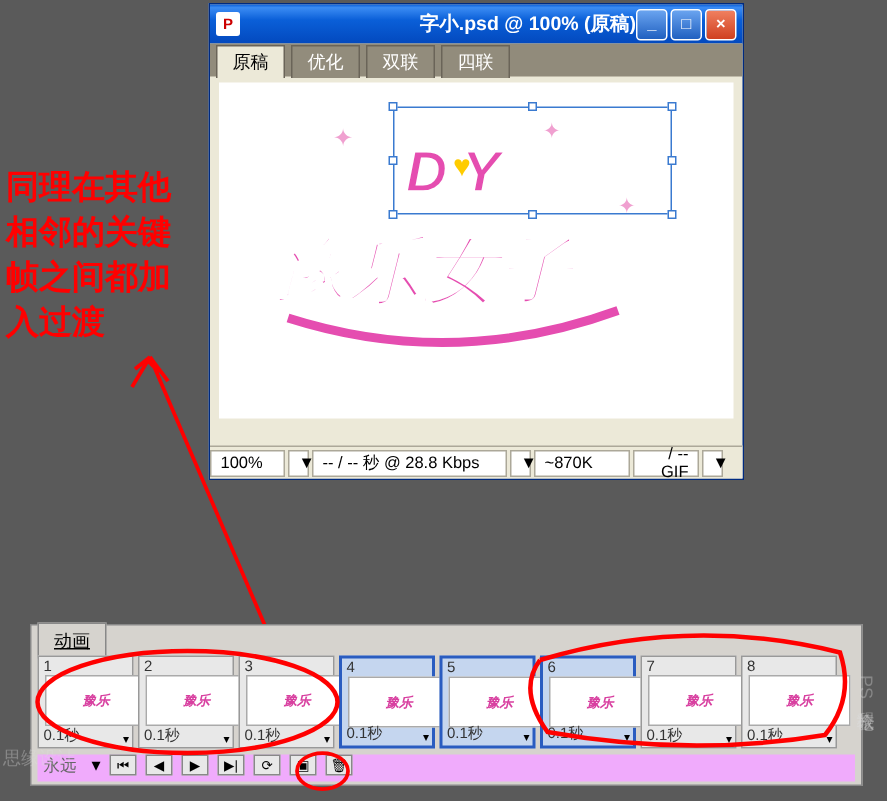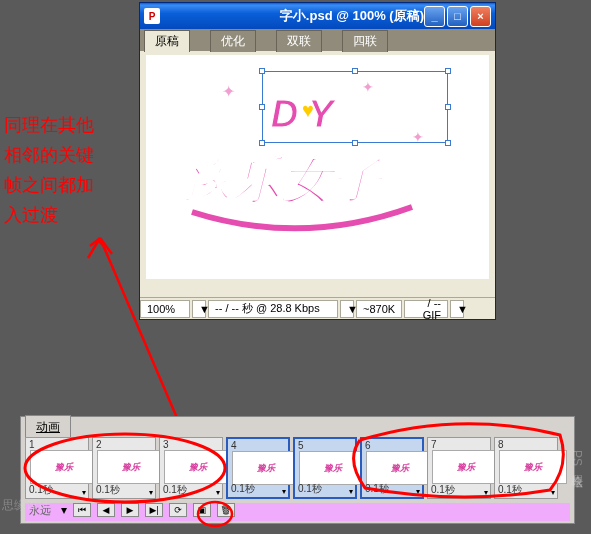--- a/index.html
+++ b/index.html
@@ -7,42 +7,42 @@
 
 
 .doc-window { position: absolute; left: 139px; top: 2px; width: 357px; height: 318px; background: #ece9d8; border: 1px solid #002a80; }
 .titlebar { height: 26px; background: linear-gradient(to bottom, #0a5fd8, #3b8cf4 8%, #0a5fd8 40%, #0349be); color: #fff; display: flex; align-items: center; padding: 0 4px; font-weight: bold; }
 .title-icon { width: 16px; height: 16px; background: #fff; margin-right: 6px; border-radius: 2px; display: flex; align-items: center; justify-content: center; font-size: 10px; color: #c00; }
 .title-text { flex: 1; font-size: 13px; text-align: right; }
 .win-btns { display: flex; gap: 2px; }
 .win-btn { width: 21px; height: 21px; background: linear-gradient(to bottom, #6aa4f0, #2060c0); border: 1px solid #fff; border-radius: 3px; color: #fff; display: flex; align-items: center; justify-content: center; font-family: Arial; font-weight: bold; font-size: 11px; }
 .win-btn.close { background: linear-gradient(to bottom, #f08060, #d04020); }
 
-.tab-row { height: 22px; background: #918b7b; display: flex; align-items: center; padding: 2px 4px 0; gap: 20px; }
+.tab-row { height: 22px; background: #918b7b; display: flex; align-items: center; padding: 2px 4px 0; gap: 4px; }
 .doc-tab { padding: 2px 10px; background: #928c7c; color: #fff; font-size: 12px; border: 1px solid #6a6458; border-bottom: none; }
 .doc-tab.active { background: #ece9d8; color: #000; }
 
 .canvas-area { position: absolute; left: 6px; top: 52px; width: 343px; height: 224px; background: #fff; }
 .canvas-content { position: absolute; left: 16px; top: 12px; width: 280px; height: 180px; }
 .artwork { width: 100%; height: 100%; }
 
 
 .selection { position: absolute; left: 100px; top: 4px; width: 186px; height: 72px; }
 .sel-border { position: absolute; inset: 0; border: 1px solid #3a7ad0; }
 .sel-handle { position: absolute; width: 6px; height: 6px; background: #fff; border: 1px solid #3a7ad0; }
 .sh-nw{left:-3px;top:-3px}.sh-n{left:50%;margin-left:-3px;top:-3px}.sh-ne{right:-3px;top:-3px}
 .sh-w{left:-3px;top:50%;margin-top:-3px}.sh-e{right:-3px;top:50%;margin-top:-3px}
 .sh-sw{left:-3px;bottom:-3px}.sh-s{left:50%;margin-left:-3px;bottom:-3px}.sh-se{right:-3px;bottom:-3px}
 
 .statusbar { position: absolute; bottom: 0; left: 0; right: 0; height: 22px; background: #ece9d8; border-top: 1px solid #aca899; display: flex; align-items: center; }
 .status-cell { border: 1px solid #aca899; height: 18px; display: flex; align-items: center; padding: 0 6px; font-size: 11px; margin-right: 2px; background: #fff; text-align: right; }
 .status-dd { width: 12px; text-align: center; }
 
 
-.annotation-text { position: absolute; left: 4px; top: 110px; color: #ff0000; font-size: 18px; line-height: 30px; font-weight: normal; }
+.annotation-text { position: absolute; left: 4px; top: 110px; color: #ff0000; font-size: 22px; line-height: 30px; font-weight: bold; }
 
 
 .anim-panel { position: absolute; left: 20px; top: 416px; width: 555px; height: 108px; background: #d6d3ce; border: 1px solid #888; }
 .panel-tab { position: absolute; top: -2px; left: 4px; padding: 3px 10px; background: #d6d3ce; border: 1px solid #888; border-bottom: none; font-size: 12px; text-decoration: underline; }
 .frames { position: absolute; top: 20px; left: 4px; right: 4px; height: 64px; display: flex; gap: 3px; }
 .frame { width: 64px; height: 62px; background: #e8e8e8; border: 1px solid #999; position: relative; }
 .frame.selected { background: #c5d6ef; border: 2px solid #2a5cc0; }
 .frame-num { position: absolute; top: 1px; left: 3px; font-size: 10px; color: #333; }
 .frame-thumb { position: absolute; top: 12px; left: 4px; width: 68px; height: 34px; background: #fff; border: 1px solid #aaa; display: flex; align-items: center; justify-content: center; }
 .thumb-art { font-size: 9px; color: #d840a0; font-style: italic; font-weight: bold; }
@@ -101,21 +101,21 @@
         <div class="sel-handle sh-s"></div>
         <div class="sel-handle sh-se"></div>
       </div>
     </div>
   </div>
   <div class="statusbar">
     <div class="status-cell" style="width:50px">100%</div>
     <div class="status-cell status-dd">▼</div>
     <div class="status-cell" style="width:130px">-- / -- 秒 @ 28.8 Kbps</div>
     <div class="status-cell status-dd">▼</div>
-    <div class="status-cell" style="width:46px">~870K</div>
+    <div class="status-cell" style="width:64px">~870K</div>
     <div class="status-cell" style="width:44px">/ -- GIF</div>
     <div class="status-cell status-dd">▼</div>
   </div>
 </div>
 
 <div class="annotation-text">
   <div>同理在其他</div>
   <div>相邻的关键</div>
   <div>帧之间都加</div>
   <div>入过渡</div>

